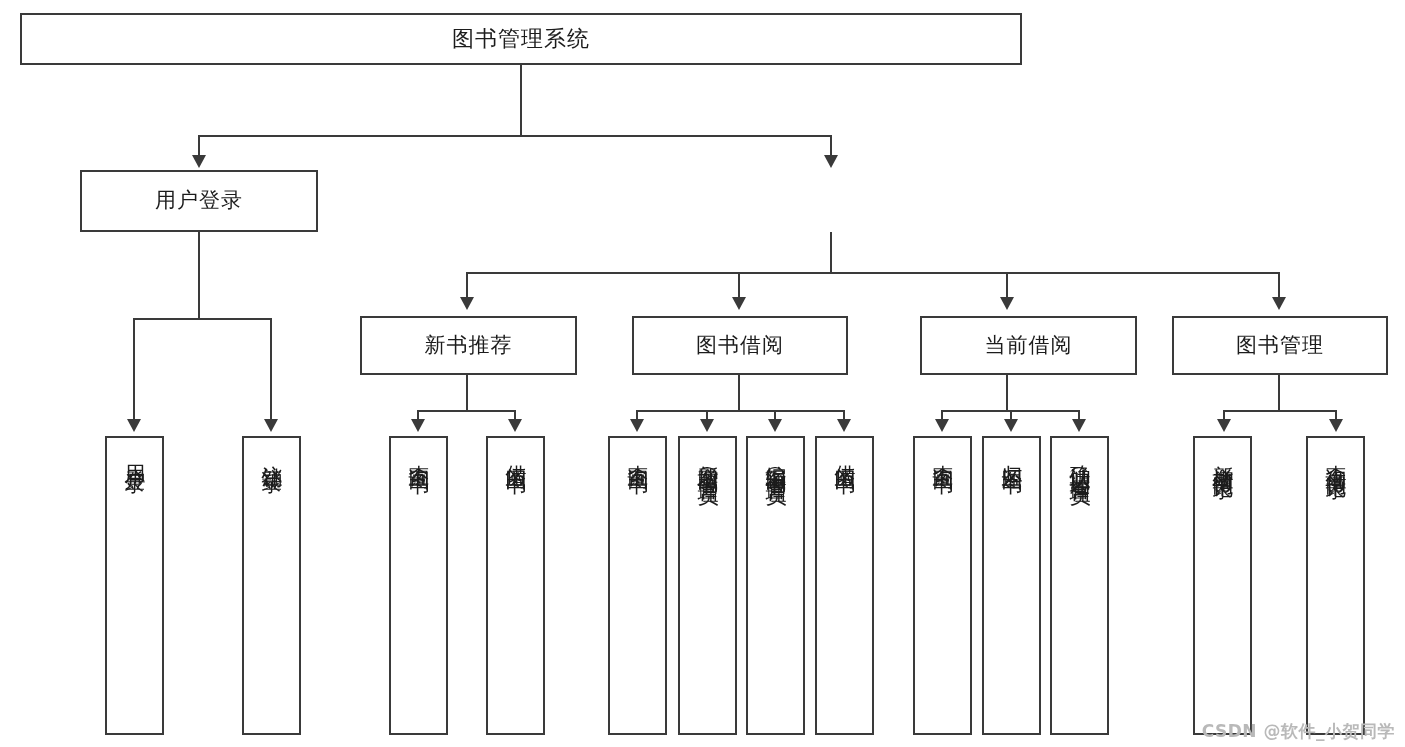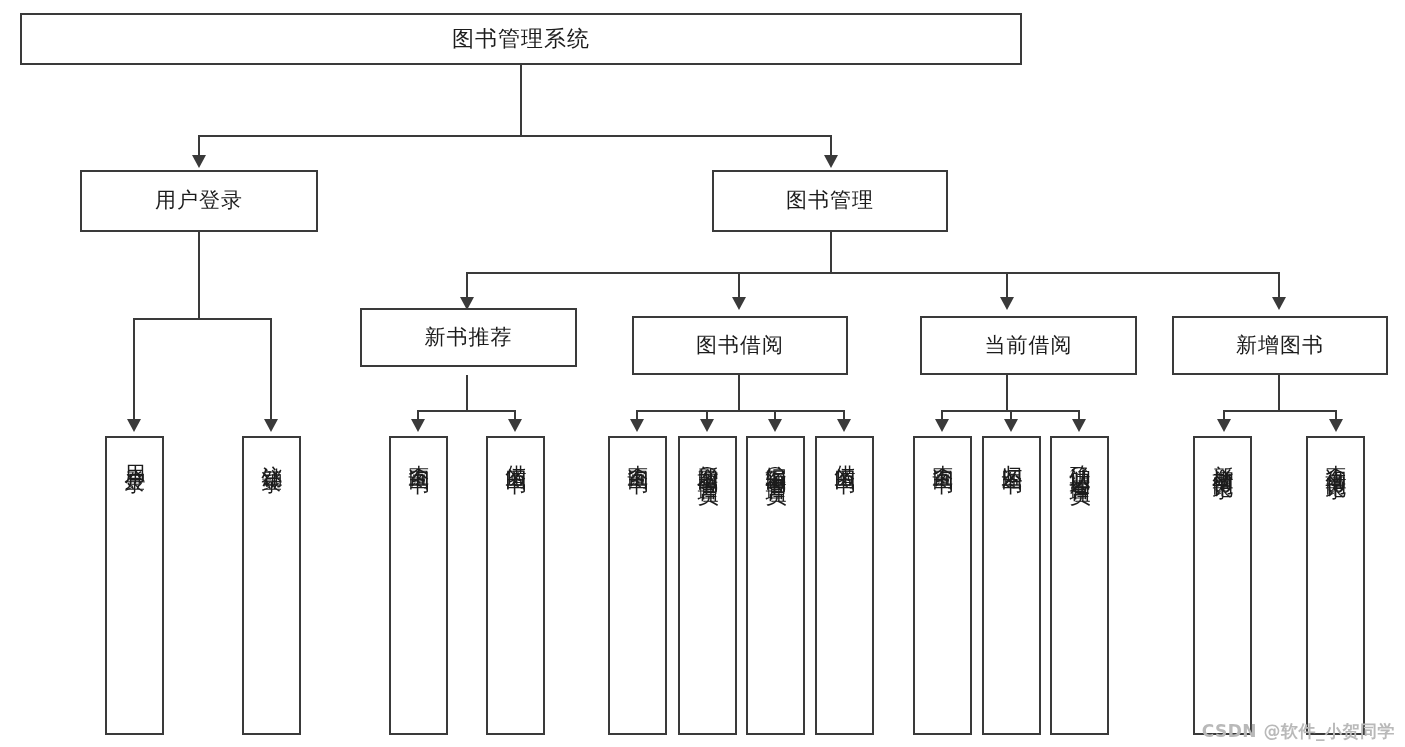--- a/index.html
+++ b/index.html
@@ -97,54 +97,51 @@
 
   <div class="line-v" style="left:520px; top:65px; height:71px;"></div>
   <div class="line-h" style="left:198px; top:135px; width:634px;"></div>
   <div class="line-v" style="left:198px; top:135px; height:22px;"></div>
   <div class="arrow-down" style="left:192px; top:155px;"></div>
   <div class="line-v" style="left:830px; top:135px; height:22px;"></div>
   <div class="arrow-down" style="left:824px; top:155px;"></div>
 
   <div class="node horiz" style="left:80px; top:170px; width:238px; height:62px;">
     <span class="node-label">用户登录</span>
-  </div>
-  <div class="node horiz" style="left:712px; top:170px; width:236px; height:62px;">
-    <span class="node-label">图书管理</span>
   </div>
 
   <div class="line-v" style="left:198px; top:232px; height:87px;"></div>
   <div class="line-h" style="left:133px; top:318px; width:138px;"></div>
   <div class="line-v" style="left:133px; top:318px; height:103px;"></div>
   <div class="arrow-down" style="left:127px; top:419px;"></div>
   <div class="line-v" style="left:270px; top:318px; height:103px;"></div>
   <div class="arrow-down" style="left:264px; top:419px;"></div>
 
   <div class="line-v" style="left:830px; top:232px; height:41px;"></div>
   <div class="line-h" style="left:466px; top:272px; width:814px;"></div>
   <div class="line-v" style="left:466px; top:272px; height:27px;"></div>
   <div class="arrow-down" style="left:460px; top:297px;"></div>
   <div class="line-v" style="left:738px; top:272px; height:27px;"></div>
   <div class="arrow-down" style="left:732px; top:297px;"></div>
   <div class="line-v" style="left:1006px; top:272px; height:27px;"></div>
   <div class="arrow-down" style="left:1000px; top:297px;"></div>
   <div class="line-v" style="left:1278px; top:272px; height:27px;"></div>
   <div class="arrow-down" style="left:1272px; top:297px;"></div>
 
-  <div class="node horiz" style="left:360px; top:308px; width:217px; height:59px;">
+  <div class="node horiz" style="left:360px; top:316px; width:217px; height:59px;">
     <span class="node-label">新书推荐</span>
   </div>
   <div class="node horiz" style="left:632px; top:316px; width:216px; height:59px;">
     <span class="node-label">图书借阅</span>
   </div>
   <div class="node horiz" style="left:900px; top:316px; width:217px; height:59px;margin-left:20px;">
     <span class="node-label">当前借阅</span>
   </div>
   <div class="node horiz" style="left:1172px; top:316px; width:216px; height:59px;">
-    <span class="node-label">新增图书</span>
+    <span class="node-label">图书管理</span>
   </div>
 
   <div class="line-v" style="left:466px; top:375px; height:36px;"></div>
   <div class="line-h" style="left:417px; top:410px; width:99px;"></div>
   <div class="line-v" style="left:417px; top:410px; height:11px;"></div>
   <div class="arrow-down" style="left:411px; top:419px;"></div>
   <div class="line-v" style="left:514px; top:410px; height:11px;"></div>
   <div class="arrow-down" style="left:508px; top:419px;"></div>
 
   <div class="line-v" style="left:738px; top:375px; height:36px;"></div>

